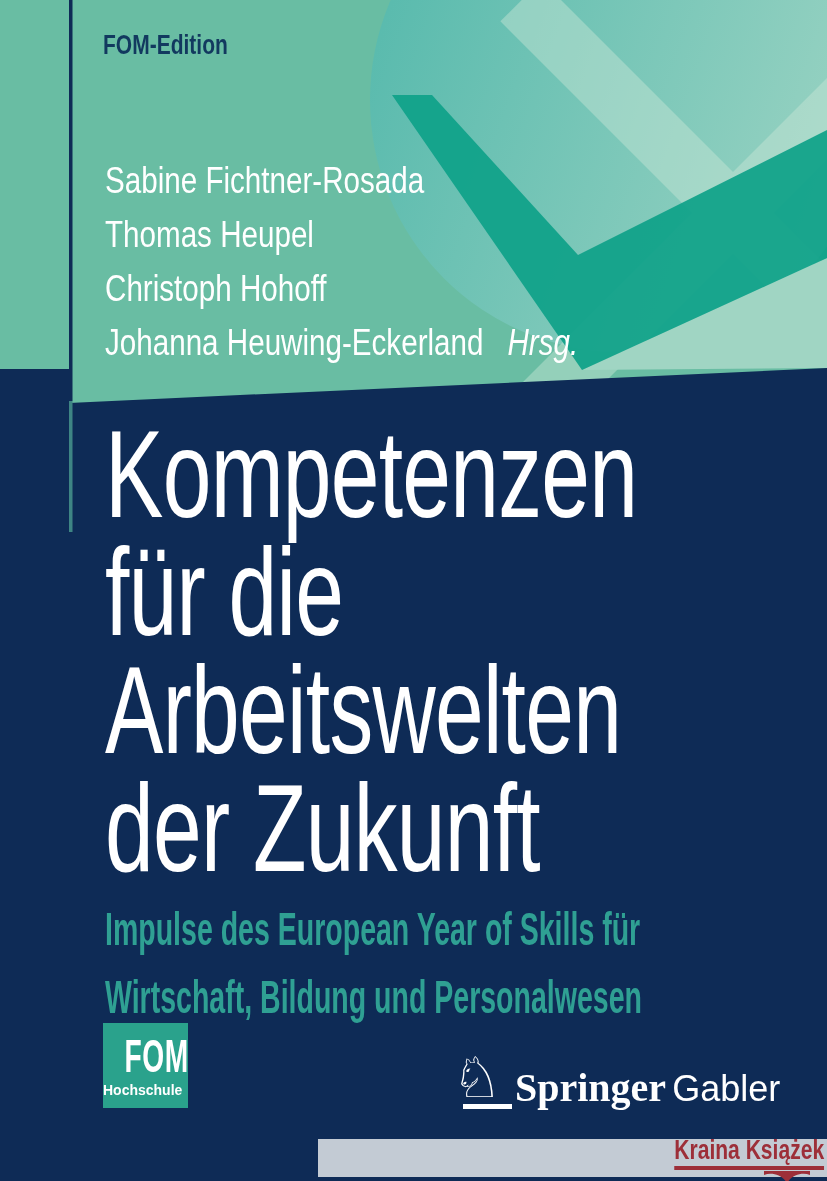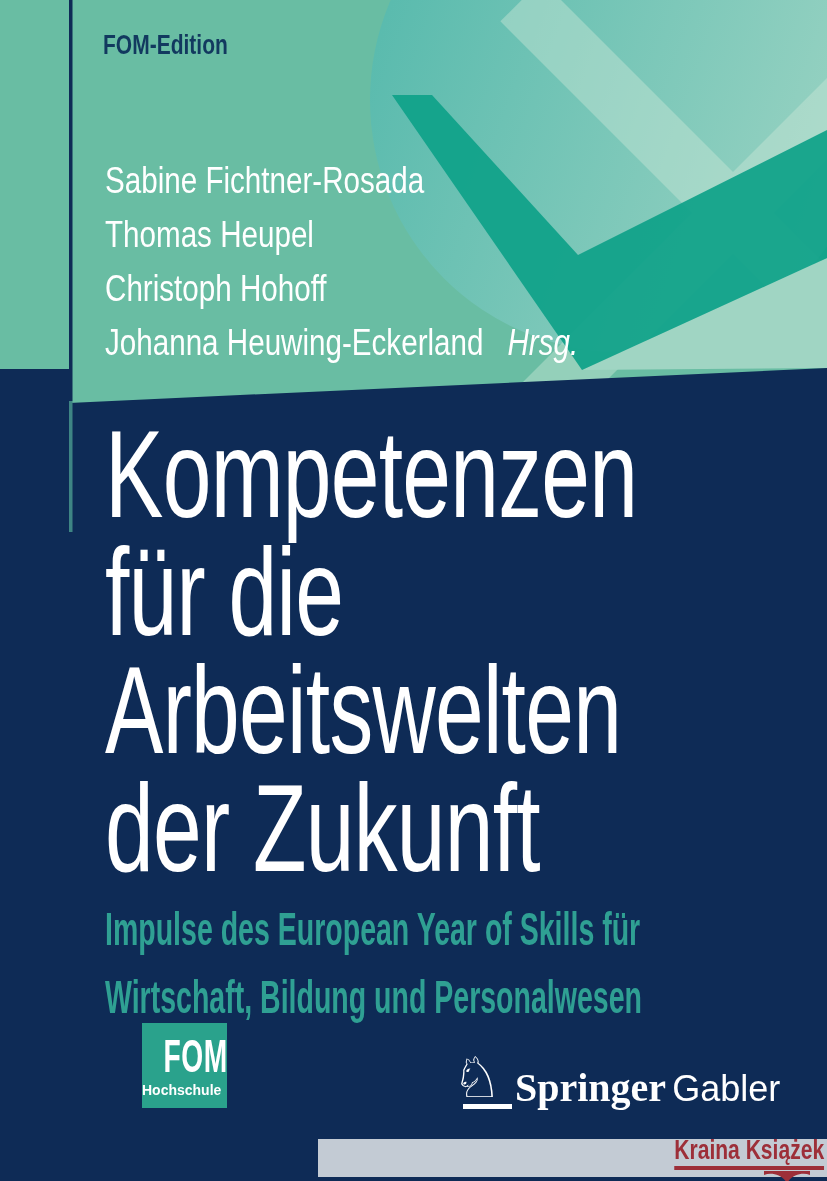--- a/index.html
+++ b/index.html
@@ -28,21 +28,21 @@
 
   
   .title{left:105px;top:415px;color:#FFFFFF;font-size:125px;line-height:118px;font-weight:400;letter-spacing:-1px;}
   .title .cond{transform:scaleX(0.70);}
 
   
   .subtitle{left:105px;top:895px;color:#2FA093;font-size:46px;line-height:68px;font-weight:700;}
   .subtitle .cond{transform:scaleX(0.62);}
 
   
-  .fom-tile{left:103px;top:1023px;width:85px;height:85px;background:#2AA28C;margin-left:39px;}
+  .fom-tile{left:103px;top:1023px;width:85px;height:85px;background:#2AA28C;}
   .fom-acronym{left:0;top:9px;width:85px;text-align:center;color:#fff;font-size:47px;font-weight:700;line-height:47px;}
   .fom-acronym .cond{transform:scaleX(0.60);transform-origin:50% 0;letter-spacing:1px;}
   .fom-sub{left:0;top:60px;width:62px;text-align:center;color:#fff;font-size:14px;font-weight:700;line-height:15px;}
 
   
   .knight{left:452px;top:1050px;color:#fff;font-size:56px;line-height:56px;font-family:"DejaVu Sans",sans-serif;}
   .knight-bar{left:463px;top:1104px;width:49px;height:5px;background:#fff;}
   .springer-text{left:515px;top:1066px;color:#fff;white-space:nowrap;}
   .springer-name{font-family:"Liberation Serif",serif;font-weight:700;font-size:40px;line-height:44px;}
   .springer-imprint{font-family:"Liberation Sans",sans-serif;font-weight:400;font-size:36px;margin-left:6px;}

